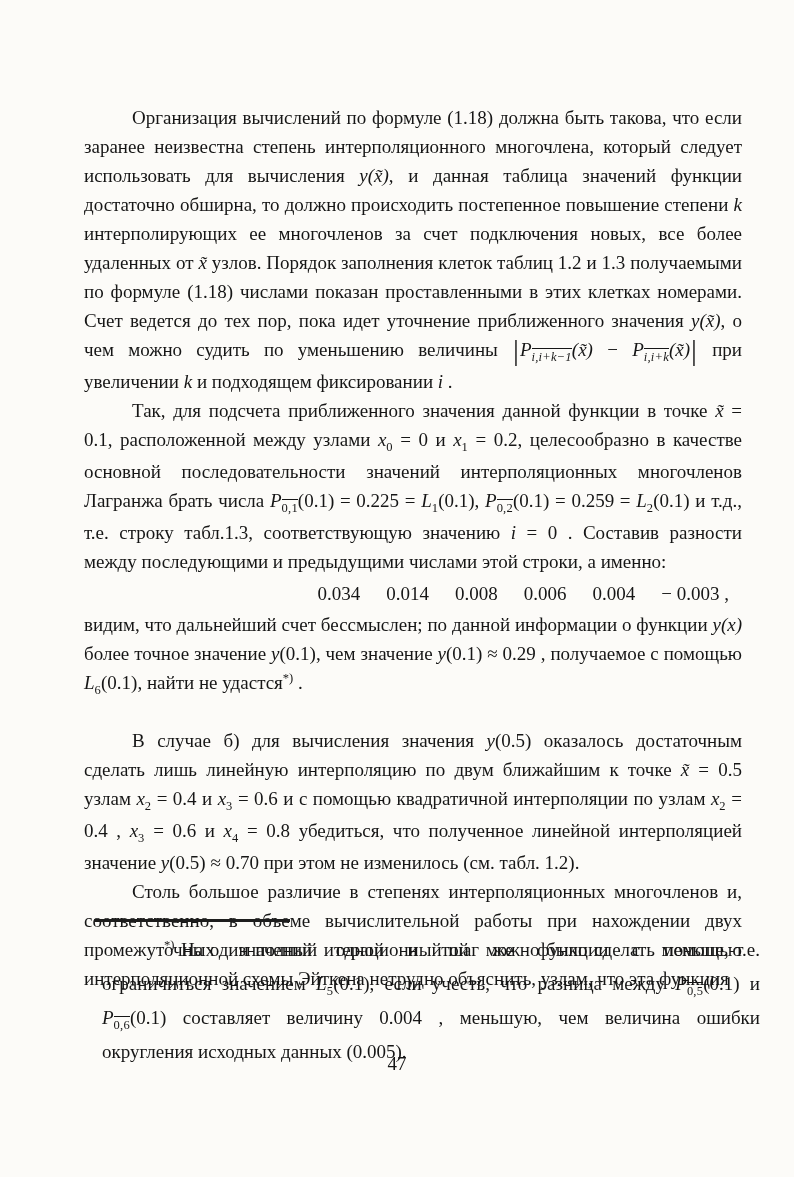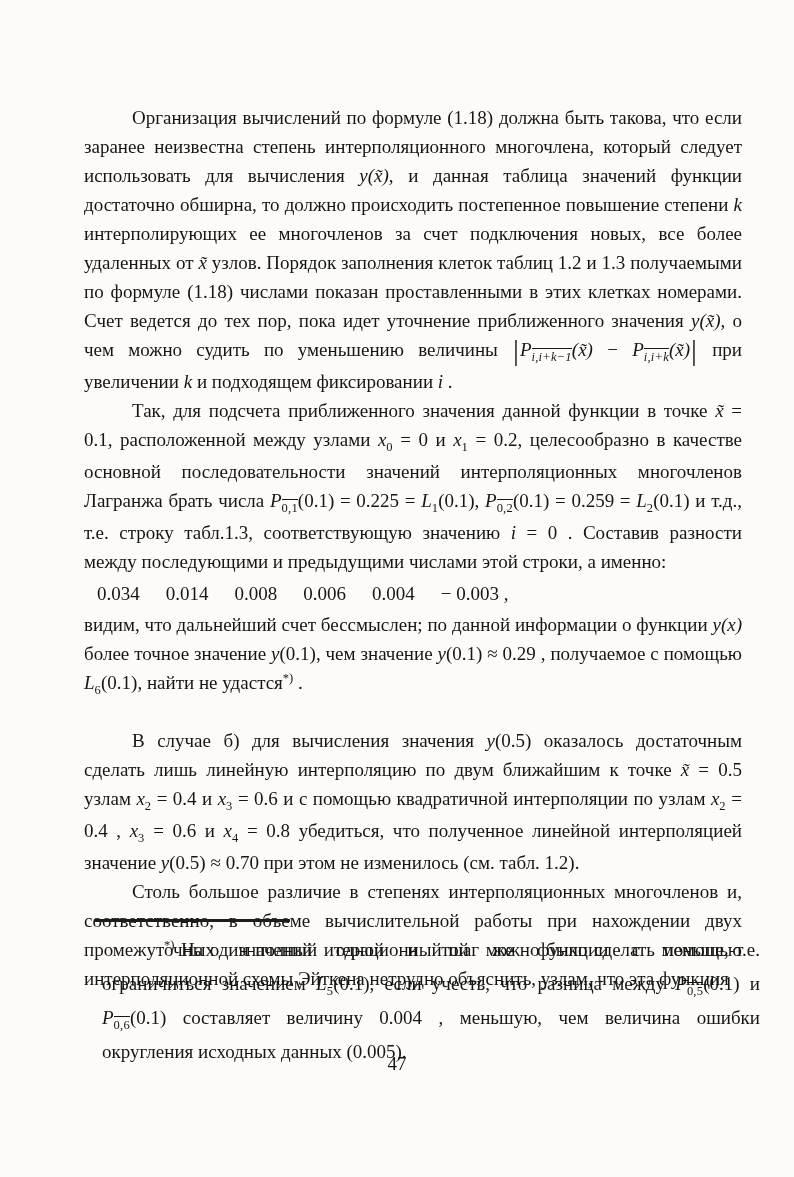--- a/index.html
+++ b/index.html
@@ -18,21 +18,21 @@
   .block{
     font-size:19px;
     line-height:29px;
     text-align:justify;
     color:#161616;
   }
   .para{text-indent:48px;}
   .noindent{text-indent:0;}
   .gap{margin-top:26px;}
   .center{
-    text-align:left;
+    text-align:right;
     text-indent:0;
     margin:3px 0 2px 0;
   }
   .center .seg{margin:0 13px;}
   .seg{white-space:pre-wrap;}
   .it{font-style:italic;}
   
   .s{font-size:66%;position:relative;top:0.42em;letter-spacing:0.2px;}
   
   .o{border-top:1.4px solid #161616;padding-top:1px;}

